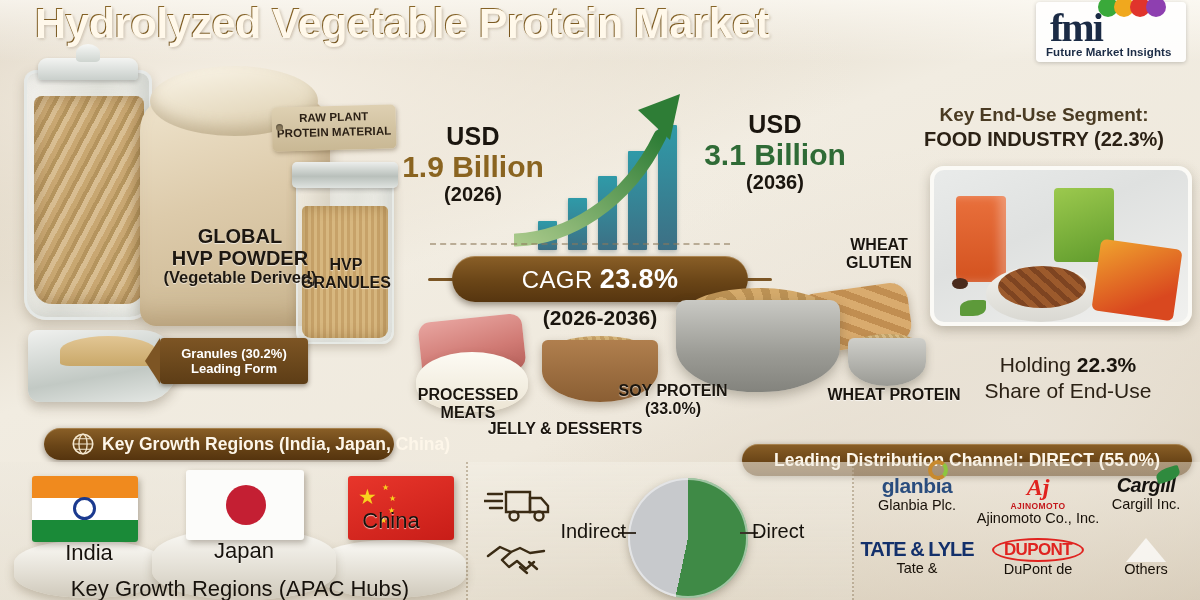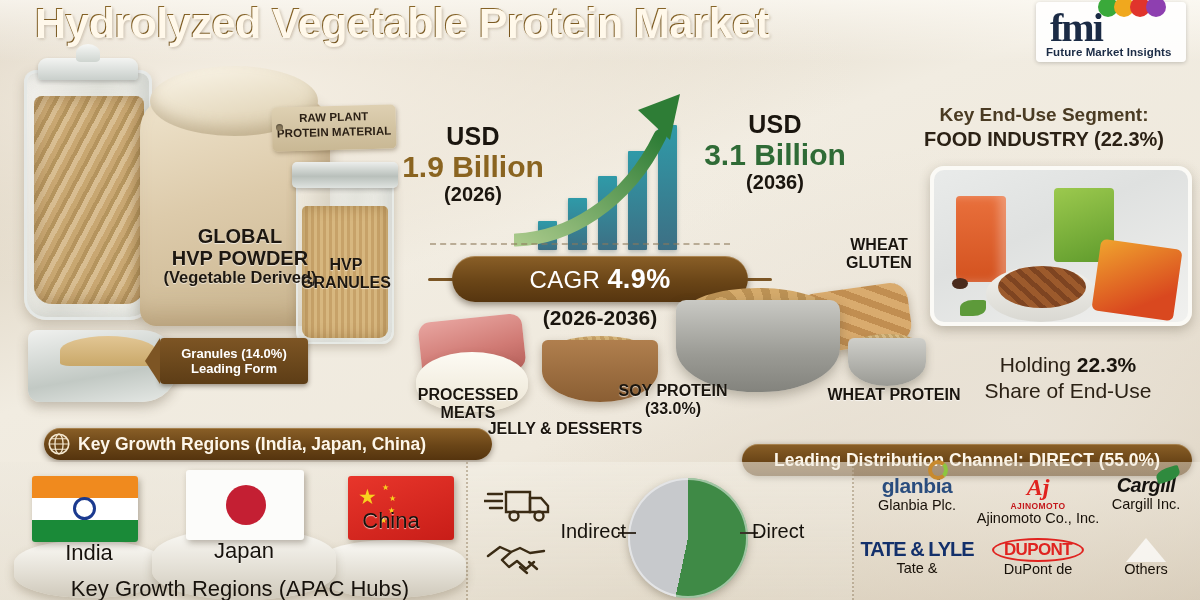--- a/index.html
+++ b/index.html
@@ -195,21 +195,21 @@
   #rhold { left:940px; top:352px; width:256px; text-align:center; line-height:1.24; }
   #rhold .l { font-size:21px; color:#2b2115; }
   #rhold .l b { font-weight:bold; color:#1a150e; }
 
   
   .banner { position:absolute; height:32px; border-radius:16px;
     background:linear-gradient(180deg,#8a5f27 0%,#6a4517 55%,#55340e 100%);
     box-shadow:0 2px 6px rgba(40,25,8,.45), inset 0 1px 0 rgba(255,230,190,.25);
     display:flex; align-items:center; }
   .banner .t { color:#fdf6e9; font-size:17.5px; font-weight:600; white-space:nowrap; }
-  #ban-left { left:44px; top:428px; width:448px; padding-left:2px; }
+  #ban-left { left:44px; top:428px; width:350px; padding-left:26px; }
   #ban-right { left:742px; top:444px; width:450px; justify-content:center; }
   #globe-icon { width:26px; height:26px; margin-right:6px; flex:0 0 26px; }
 
   
   #bottom-left { left:0; top:462px; width:466px; height:138px;
     background:linear-gradient(180deg,rgba(238,233,222,.55),rgba(226,219,205,.5)); }
   #bottom-mid { left:466px; top:462px; width:388px; height:138px;
     background:linear-gradient(180deg,rgba(243,239,229,.6),rgba(231,225,211,.5));
     border-left:2px dotted rgba(150,130,100,.5); border-right:2px dotted rgba(150,130,100,.5); }
   #bottom-right { left:854px; top:462px; width:346px; height:138px;
@@ -336,21 +336,21 @@
   </div>
 
   <div class="abs" id="lbl-hvp">
     <div>HVP</div>
     <div>GRANULES</div>
   </div>
 
   <div class="abs" id="badge-dot"></div>
   <div class="abs" id="badge-granules">
     <div class="t">
-      <span>Granules (14.0%)</span>
+      <span>Granules (30.2%)</span>
       <span>Leading Form</span>
     </div>
   </div>
 
   <div class="abs" id="v-left">
     <div class="usd">USD</div>
     <div class="big">1.9 Billion</div>
     <div class="yr">(2026)</div>
   </div>
 
@@ -380,21 +380,21 @@
     <div class="yr">(2036)</div>
   </div>
 
   <div class="abs" id="baseline"></div>
   <div class="abs" id="cagr-line-l"></div>
   <div class="abs" id="cagr-line-r"></div>
 
   <div class="abs" id="cagr">
     <div class="t">
       <span>CAGR</span>
-      <b>4.9%</b>
+      <b>23.8%</b>
     </div>
   </div>
   <div class="abs" id="cagr-years">(2026-2036)</div>
 
   <div class="abs" id="f-meat"></div>
   <div class="abs" id="f-cream"></div>
   <div class="abs" id="f-bowl1-fill"></div>
   <div class="abs" id="f-bowl1"></div>
   <div class="abs" id="f-gluten"></div>
   <div class="abs" id="f-bowl2-fill"></div>

